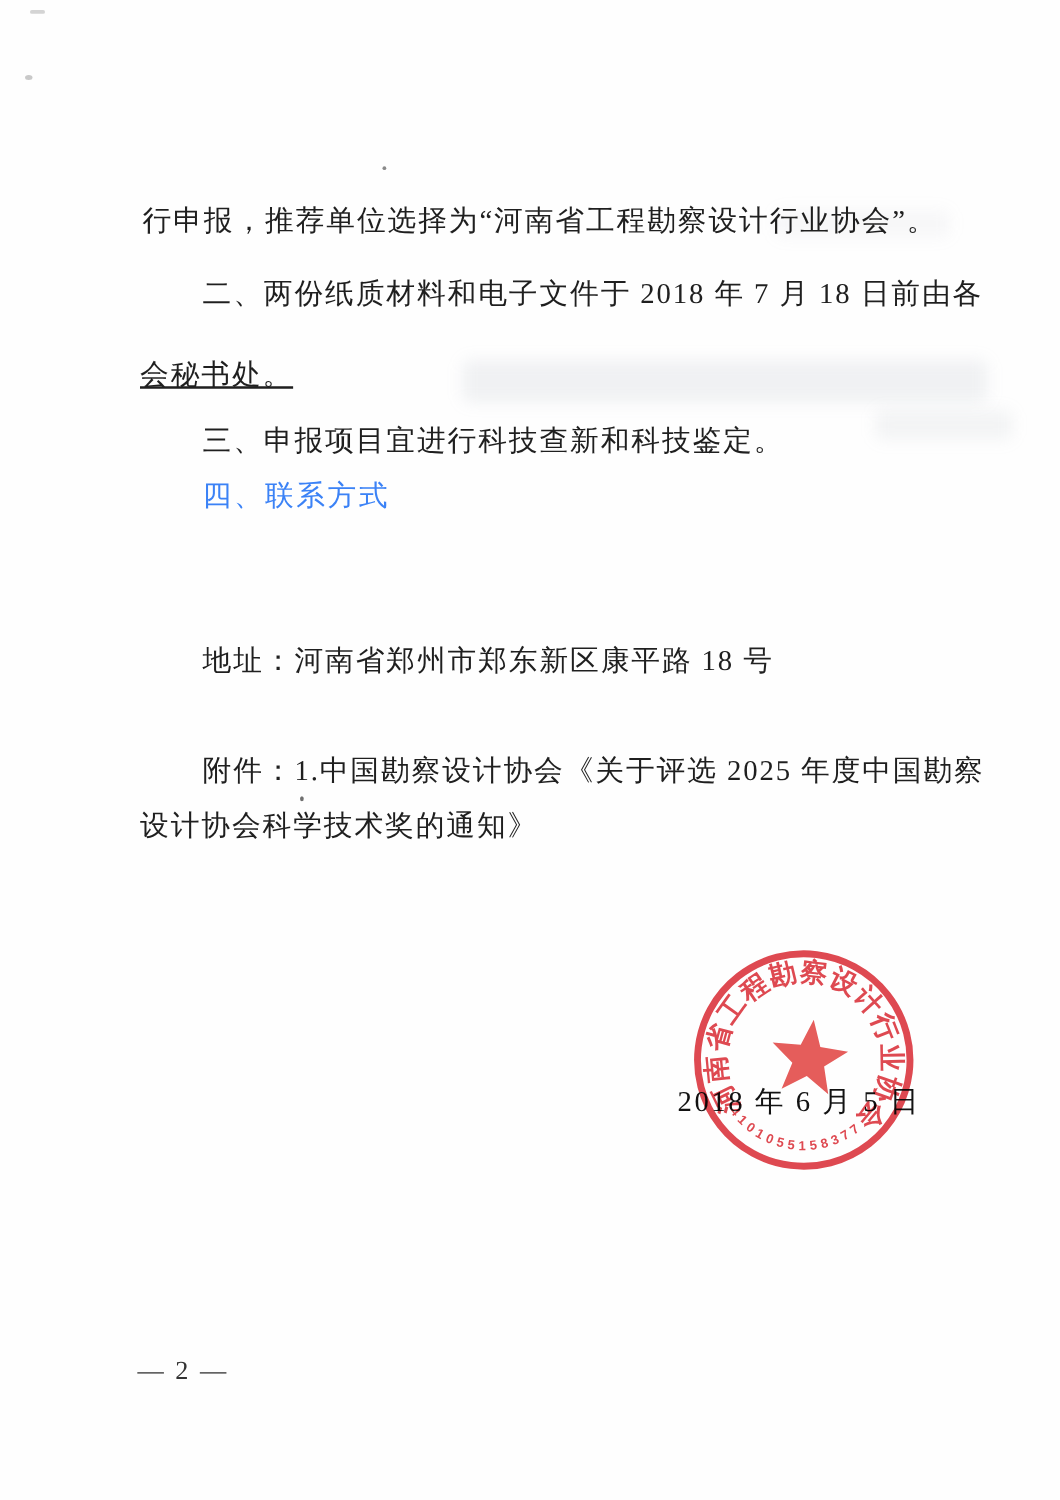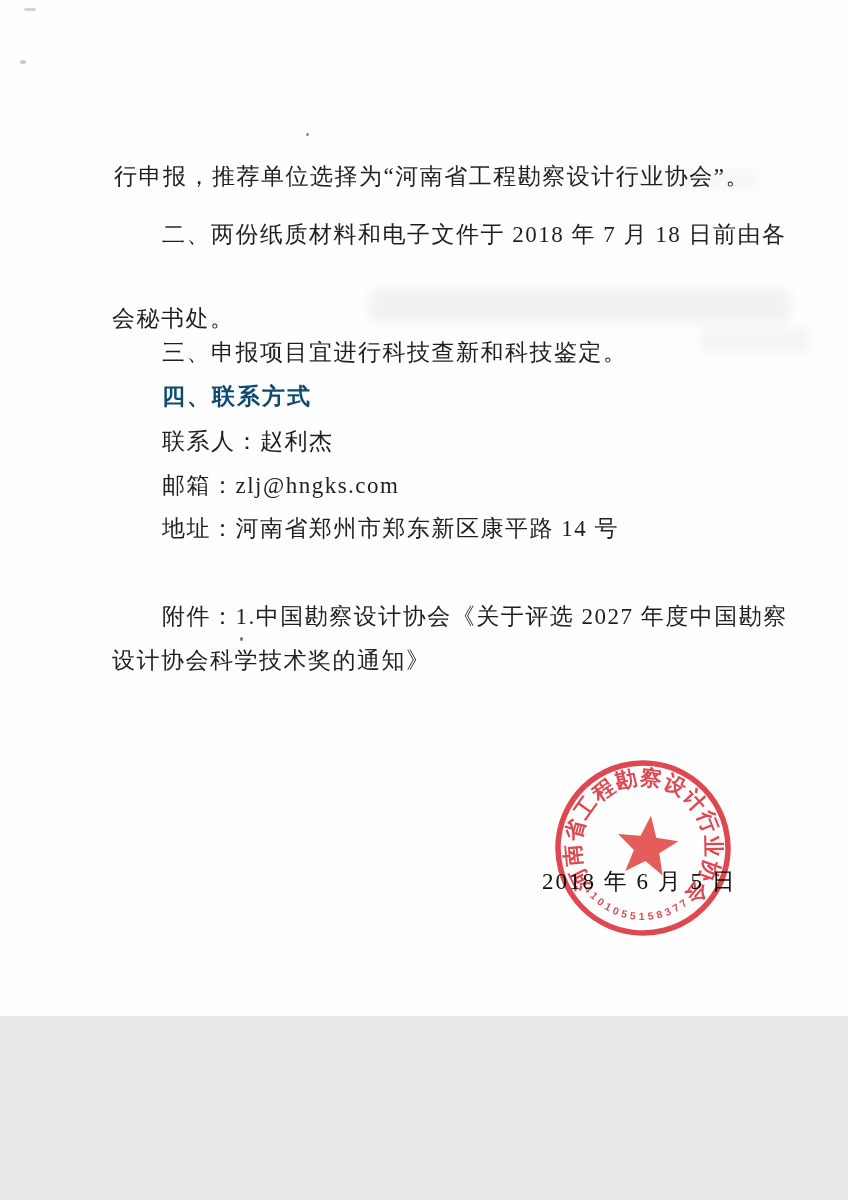--- a/index.html
+++ b/index.html
@@ -1,38 +1,38 @@
 <!DOCTYPE html>
 <html><head>
 <meta charset="utf-8">
 <style>
   * { margin: 0; padding: 0; box-sizing: border-box; }
   html, body { background: #e9e9e9; }
   .page {
     position: relative;
     width: 848px;
-    height: 1016px;
+    height: 1200px;
     margin: 0 auto;
     background: #fefefe;
     overflow: hidden;
     font-family: "Liberation Serif", serif;
     color: #1e1e1e;
   }
   .tline {
     position: absolute;
     font-size: 23px;
     letter-spacing: 1.5px;
     white-space: pre;
     color: #1f1f1f;
   }
   .tline.heading {
     font-family: "Liberation Sans", sans-serif;
-    font-weight: bold;
+    font-weight: normal;
     letter-spacing: 2px;
-    color: #0c4a6e;
+    color: #3b82f6;
   }
   .page-number {
     position: absolute;
     left: 110px;
     top: 1084px;
     font-size: 21px;
     letter-spacing: 2px;
     color: #333;
     white-space: pre;
   }
@@ -99,34 +99,32 @@
   <div class="speck s1"></div>
   <div class="speck s2"></div>
   <div class="speck s3"></div>
   <div class="speck s4"></div>
 
   <div class="tline" style="left:114px; top:161px;">行申报，推荐单位选择为“河南省工程勘察设计行业协会”。</div>
 
   <div class="tline" style="left:162px; top:219px;">二、两份纸质材料和电子文件于 2018 年 7 月 18 日前由各</div>
 
 
-  <div class="tline" style="left:112px; top:303px;">会秘书处。</div>
+  <div class="tline" style="left:112px; top:284px;text-decoration:underline;">会秘书处。</div>
 
   <div class="tline" style="left:162px; top:337px;">三、申报项目宜进行科技查新和科技鉴定。</div>
 
   <div class="tline heading" style="left:162px; top:381px;">四、联系方式</div>
 
-  <div class="tline" style="left:162px; top:426px;">联系人：赵利杰</div>
 
 
-  <div class="tline" style="left:162px; top:470px;">邮箱：zlj@hngks.com</div>
 
-  <div class="tline" style="left:162px; top:513px;">地址：河南省郑州市郑东新区康平路 14 号</div>
+  <div class="tline" style="left:162px; top:513px;">地址：河南省郑州市郑东新区康平路 18 号</div>
 
-  <div class="tline" style="left:162px; top:601px;">附件：1.中国勘察设计协会《关于评选 2027 年度中国勘察</div>
+  <div class="tline" style="left:162px; top:601px;">附件：1.中国勘察设计协会《关于评选 2025 年度中国勘察</div>
 
   <div class="tline" style="left:112px; top:645px;">设计协会科学技术奖的通知》</div>
 
 
   <div class="date-line">2018 年 6 月 5 日</div>
 
   <svg class="stamp" viewBox="0 0 190 190" xmlns="http://www.w3.org/2000/svg">
     <g transform="rotate(7 95 95)">
       <circle cx="95" cy="95" r="85" fill="none" stroke-width="5.5" stroke="#dd3b43"></circle>
       <polygon points="99,62 106.9,83.1 129.4,84.1 111.8,98.2 117.8,119.9 99,107.5 80.2,119.9 86.2,98.2 68.6,84.1 91.1,83.1" fill="#e4504e"></polygon>

